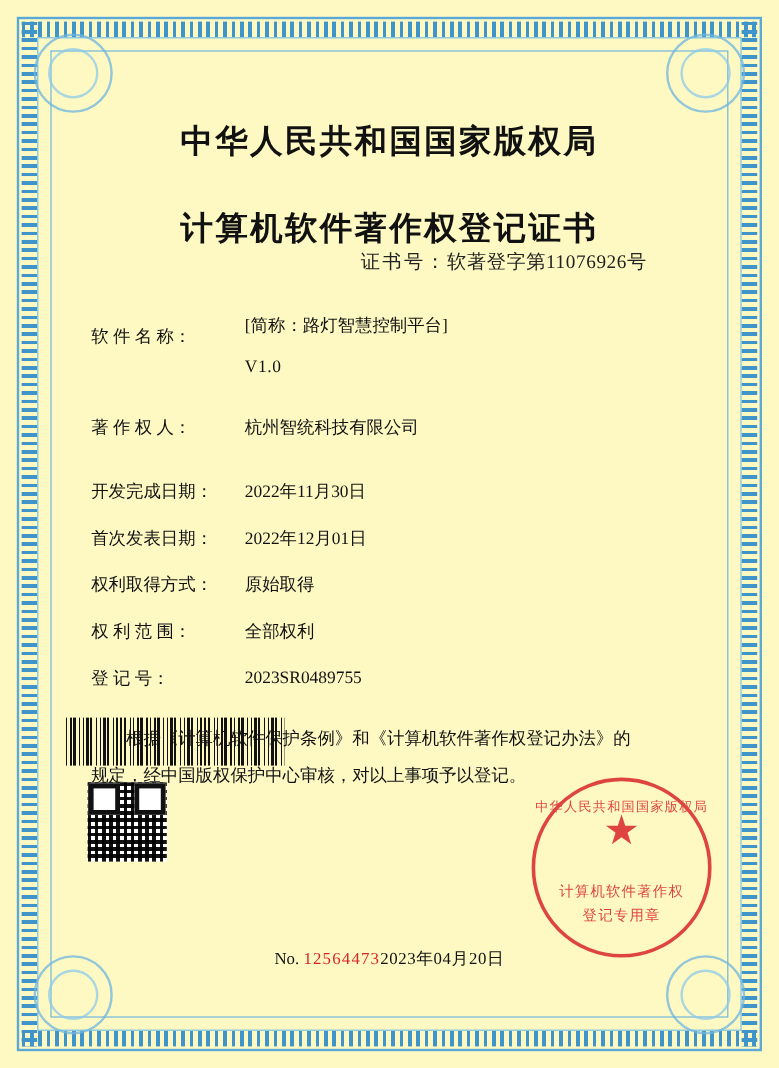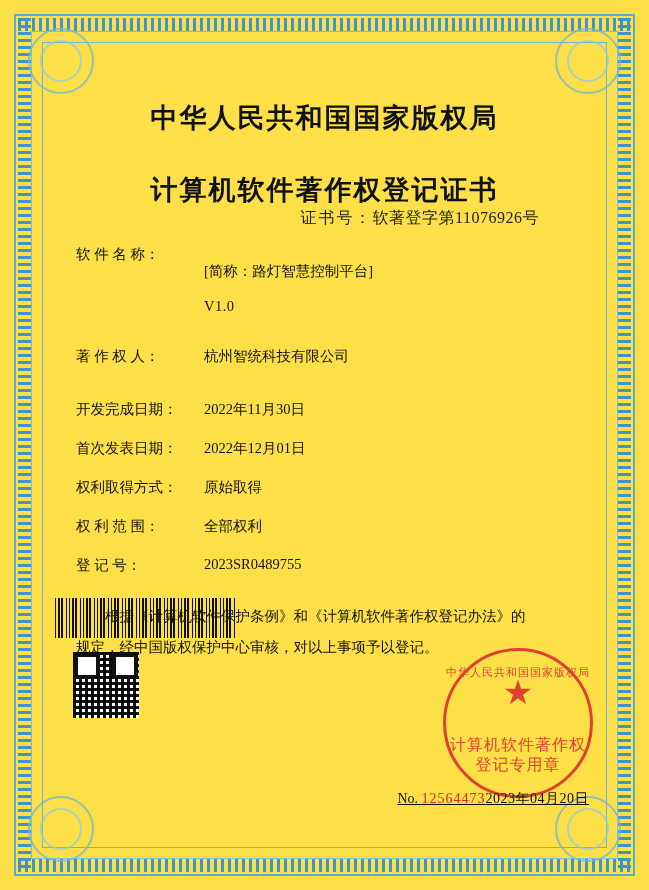--- a/index.html
+++ b/index.html
@@ -7,21 +7,21 @@
     padding: 0;
     background: #ffffff;
   }
   body {
     font-family: "Liberation Serif", serif;
   }
   .page {
     position: relative;
     width: 649px;
     height: 890px;
-    background: #fde047;
+    background: #fef9c3;
     overflow: hidden;
   }
 
   
   .border-outer {
     position: absolute;
     left: 14px; top: 14px;
     width: 621px; height: 862px;
     box-sizing: border-box;
     border: 2px solid #5ba9d6;
@@ -107,21 +107,21 @@
   .cert-no .lbl { letter-spacing: 2px; }
 
   .fields {
     margin-top: 16px;
     padding-left: 16px;
     font-size: 14.5px;
     color: #111;
   }
   .row {
     display: flex;
-    align-items: flex-start;
+    align-items: center;
     margin-bottom: 4px;
   }
   .row .label {
     width: 128px;
     flex: 0 0 128px;
     letter-spacing: 0px;
   }
   .row .value {
     flex: 1;
   }
@@ -208,38 +208,37 @@
     left: 0; top: 14px;
     width: 144px;
     text-align: center;
     font-size: 11px;
     letter-spacing: 1px;
   }
   .seal .l1, .seal .l2 {
     position: absolute;
     left: 0; width: 144px;
     text-align: center;
-    font-size: 16px;
+    font-size: 12px;
     letter-spacing: 1px;
   }
   .seal .l1 { top: 84px; }
   .seal .l2 { top: 104px; }
 
   
   .footer {
     position: absolute;
     left: 60px;
     right: 60px;
     top: 790px;
     display: flex;
-    justify-content: flex-end;
+    justify-content: center;
     align-items: baseline;
     font-size: 14px;
     color: #111;
-    text-decoration: underline;
   }
   .footer .no .num { color: #d9262b; letter-spacing: 1px; }
   .footer .date { letter-spacing: .5px; }
 </style>
 </head>
 <body>
 
 <div class="page">
 
   <div class="border-outer"></div>

